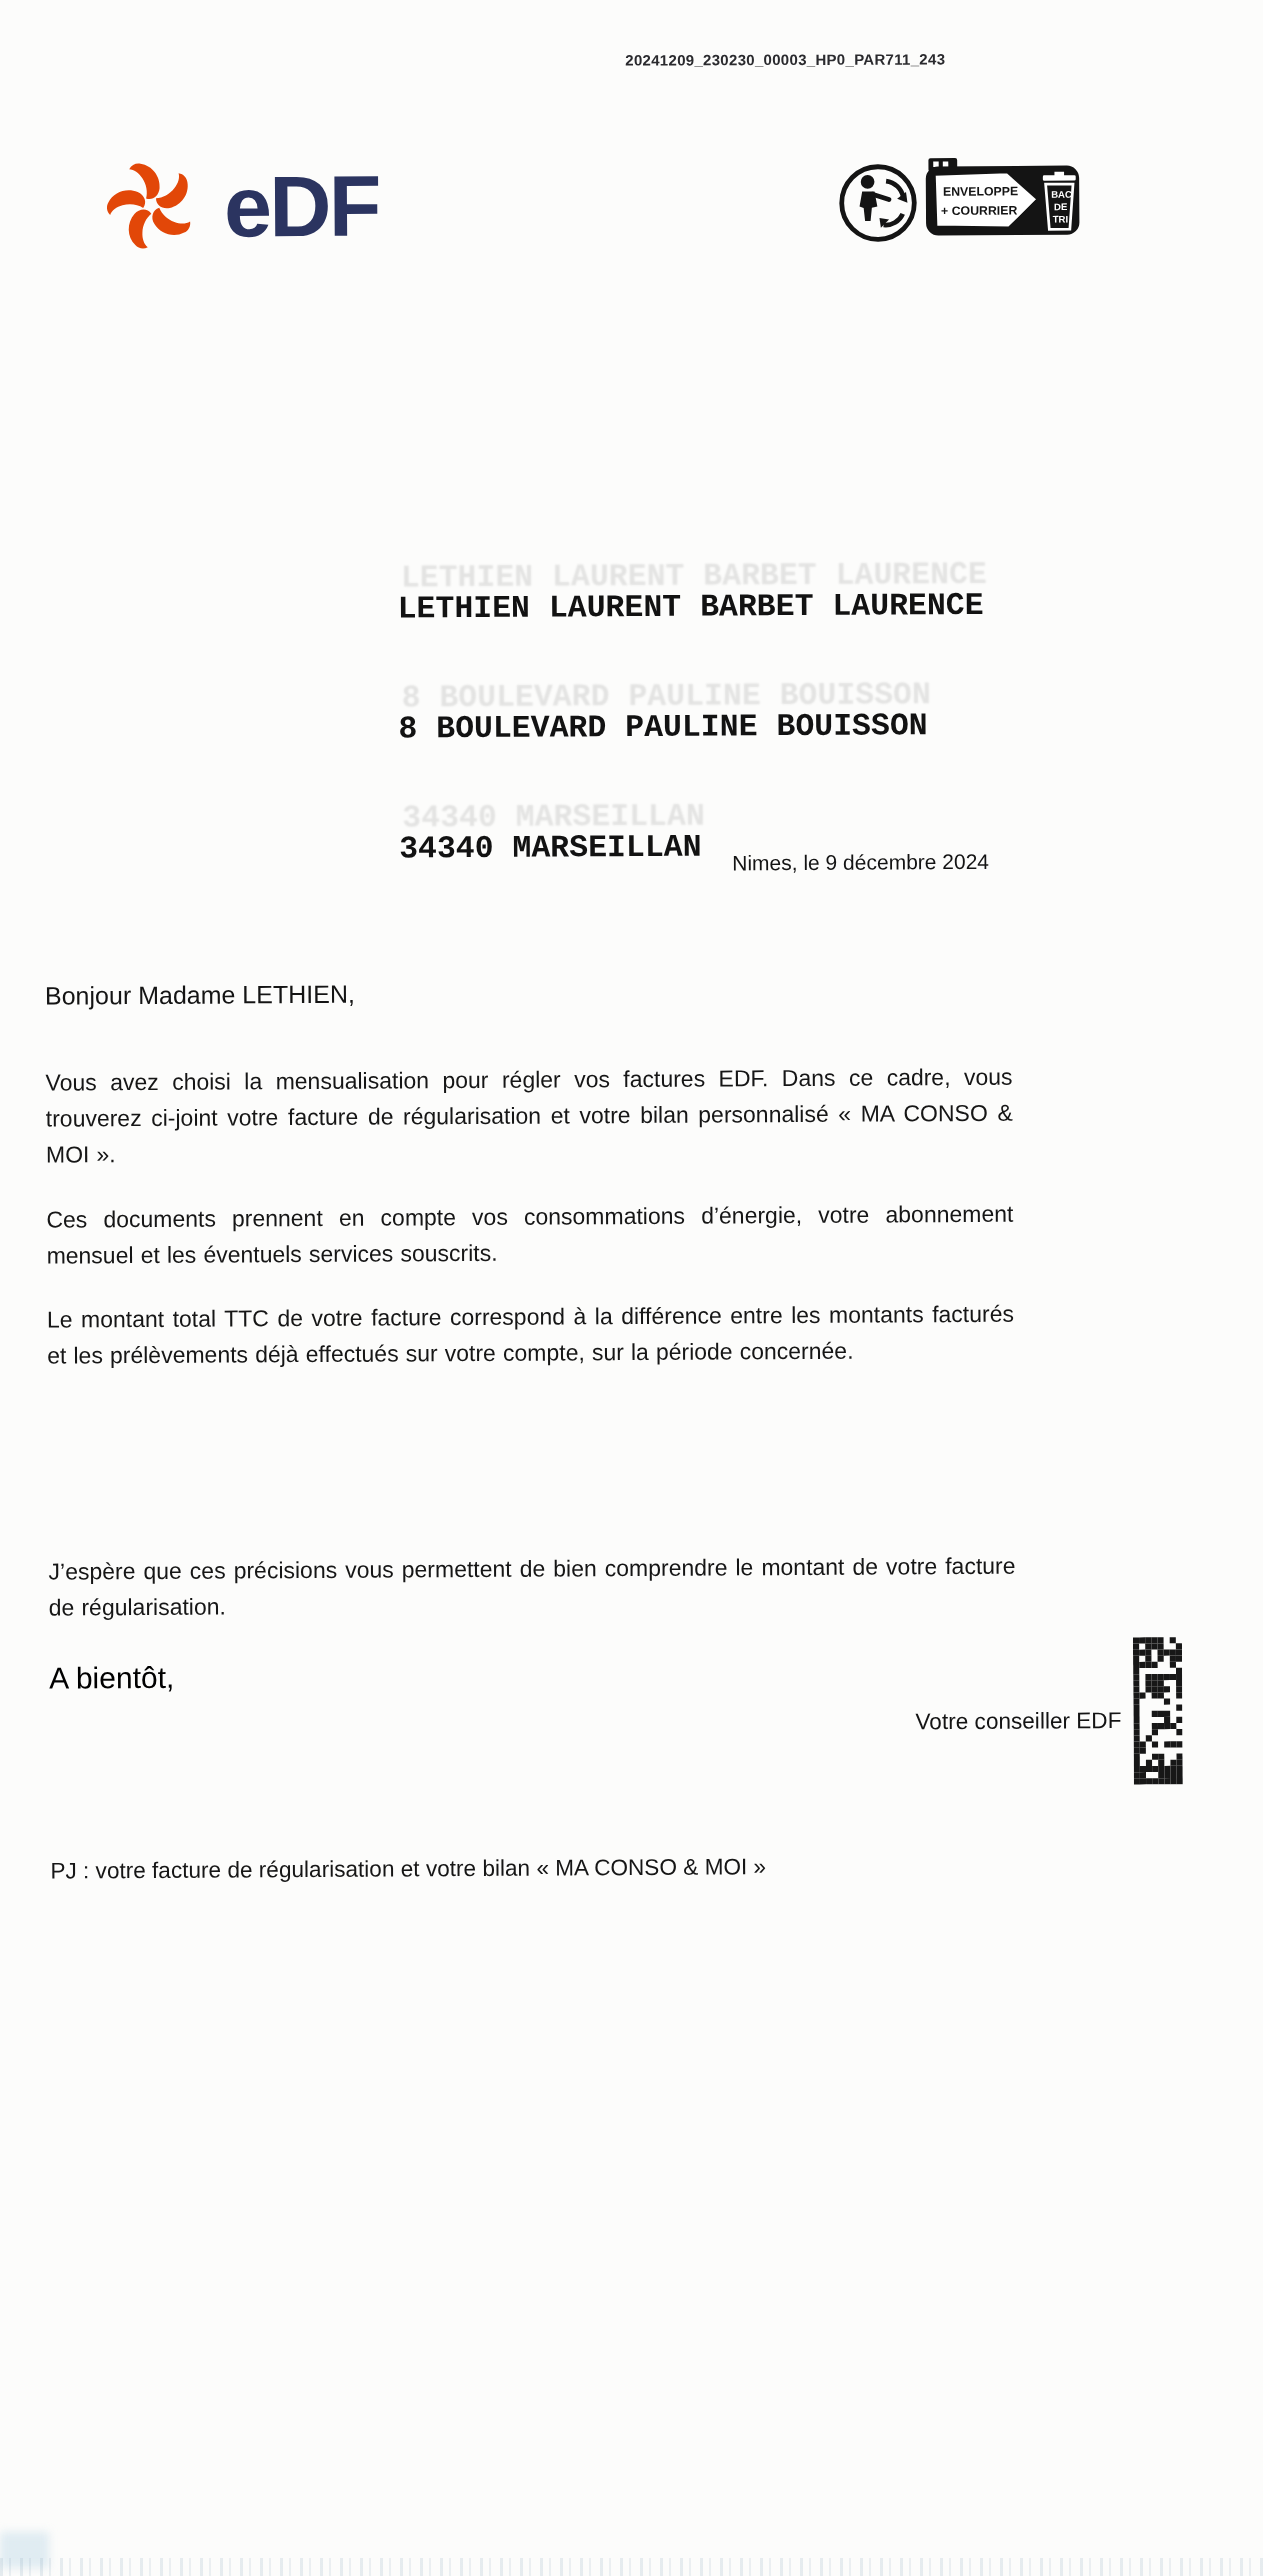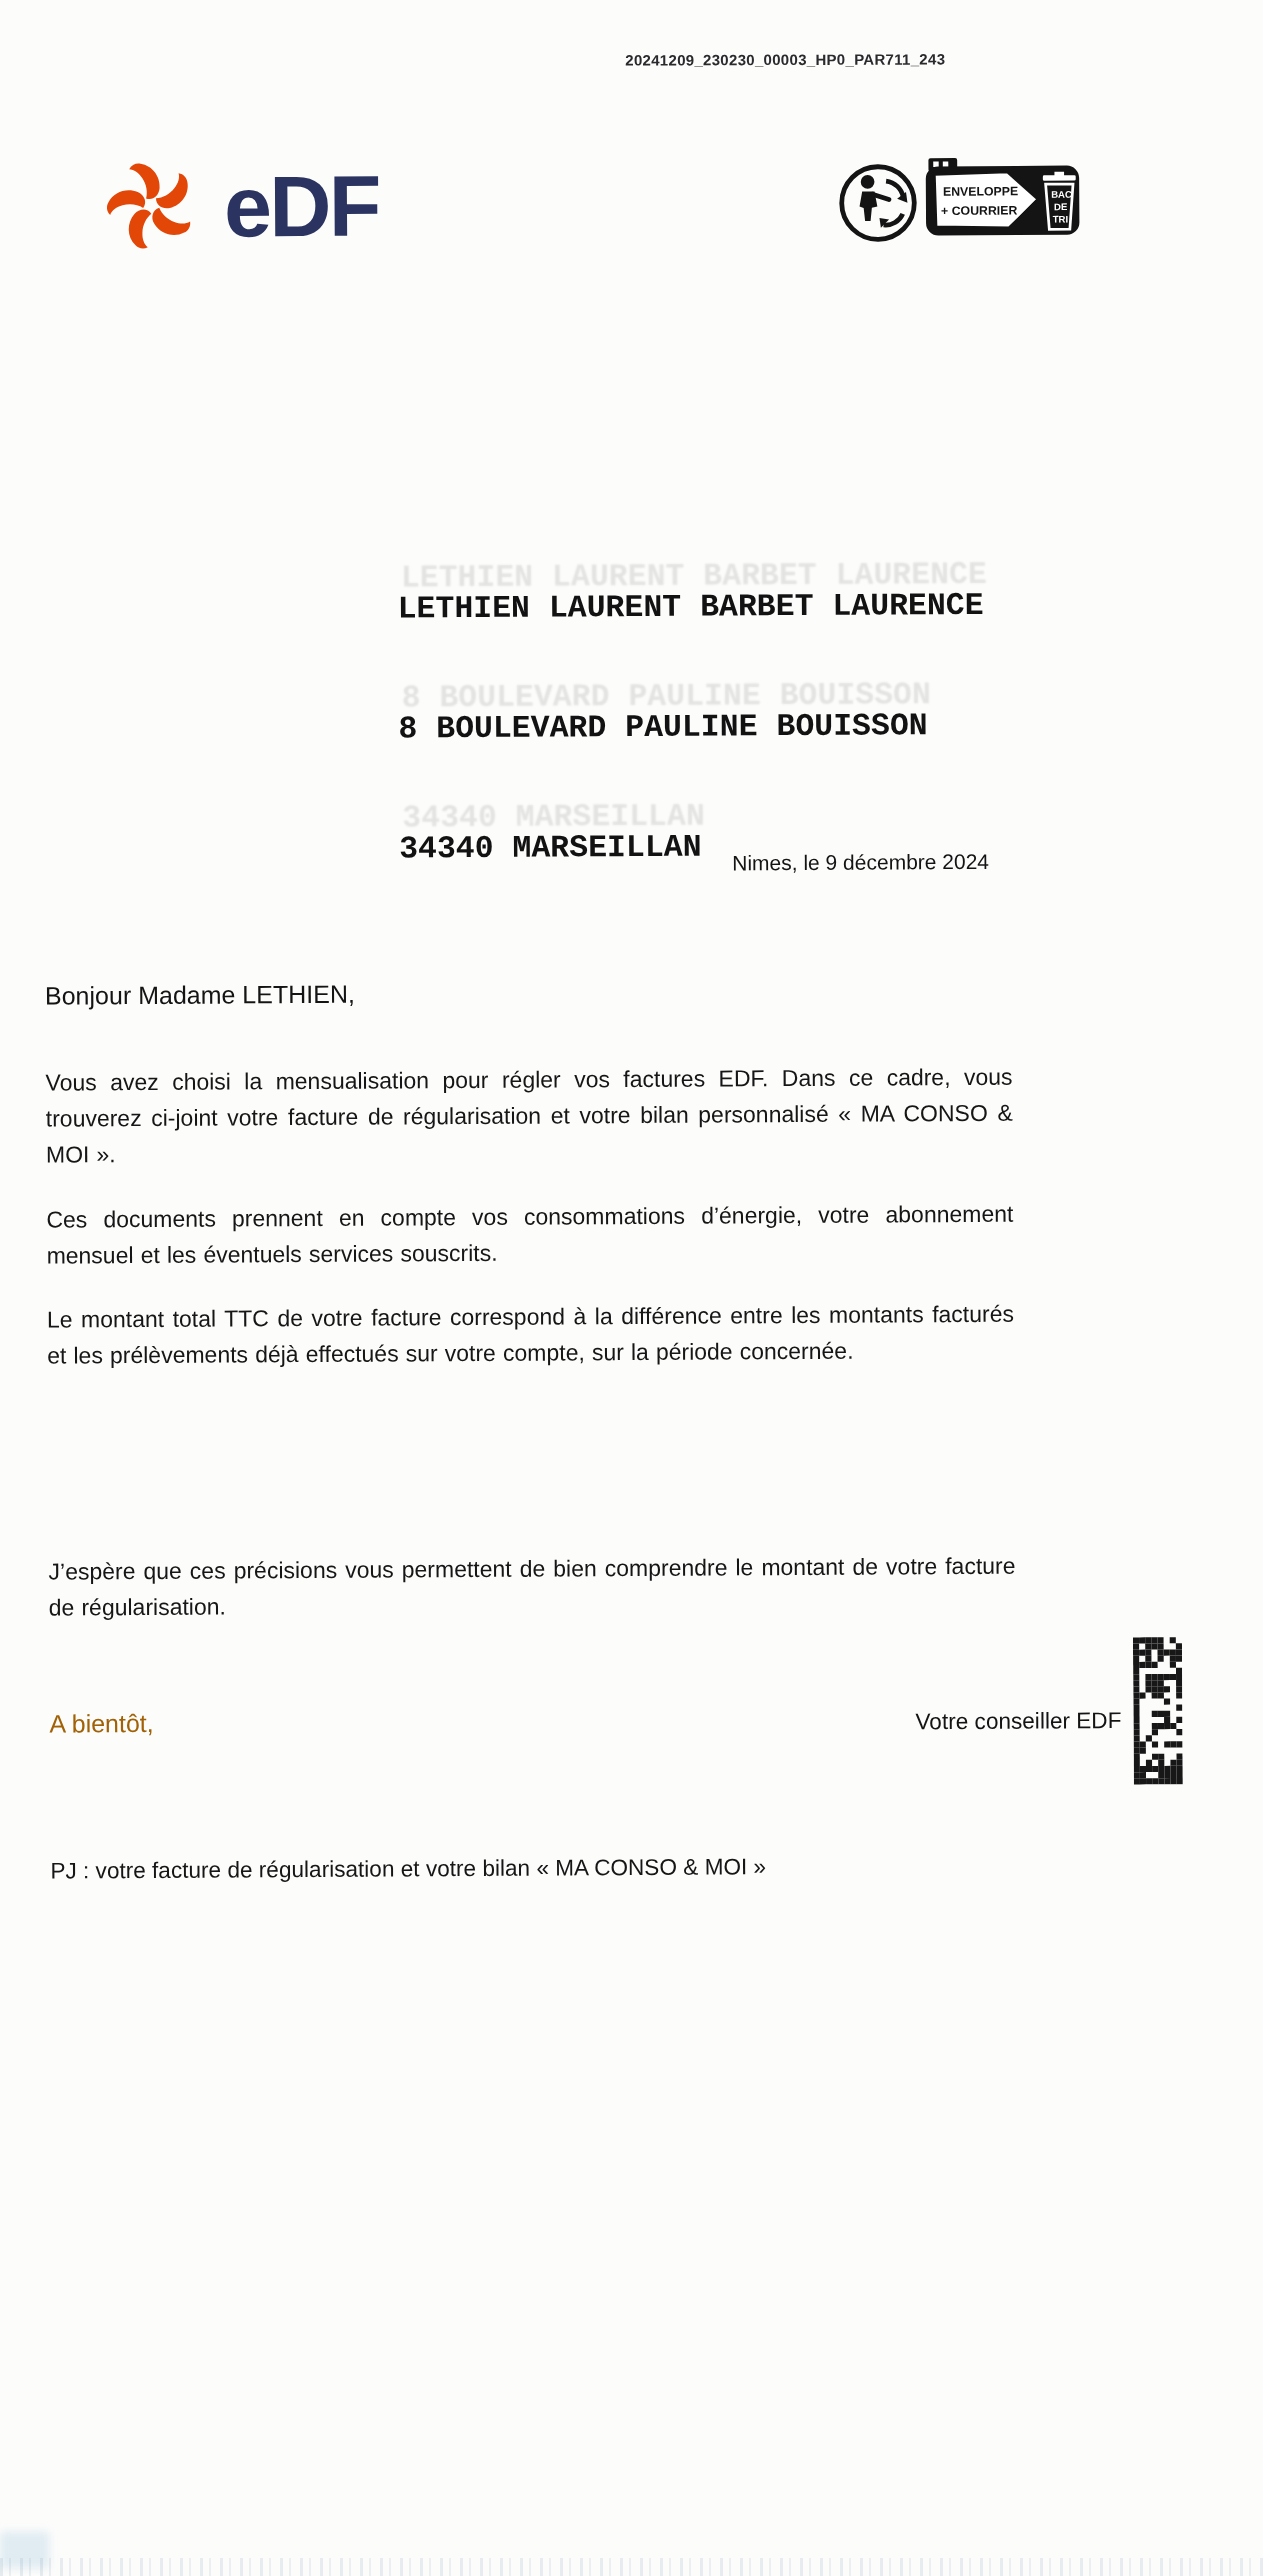--- a/index.html
+++ b/index.html
@@ -45,21 +45,21 @@
     position:absolute;left:46px;width:967px;
     font-size:23px;line-height:36px;color:#161616;
     text-align:justify;text-justify:inter-word;word-spacing:0.7px;
     margin:0;
   }
   .p1{top:1061px;}
   .p2{top:1198px;}
   .p3{top:1298px;}
   .p4{top:1550px;}
 
-  .closing{position:absolute;left:46px;top:1658px;font-size:25px;color:#a16207;margin-top:48px;}
+  .closing{position:absolute;left:46px;top:1658px;font-size:30px;color:#000000;}
   .signature{position:absolute;right:145px;top:1711px;font-size:22.6px;color:#141414;}
 
   .datamatrix{position:absolute;left:1130px;top:1640px;width:49px;height:148px;}
   .datamatrix svg{display:block;}
 
   .pj-note{position:absolute;left:46px;top:1855px;font-size:22.6px;color:#161616;}
 
   
   .scan-band{
     position:absolute;left:0;right:0;bottom:0;height:18px;

